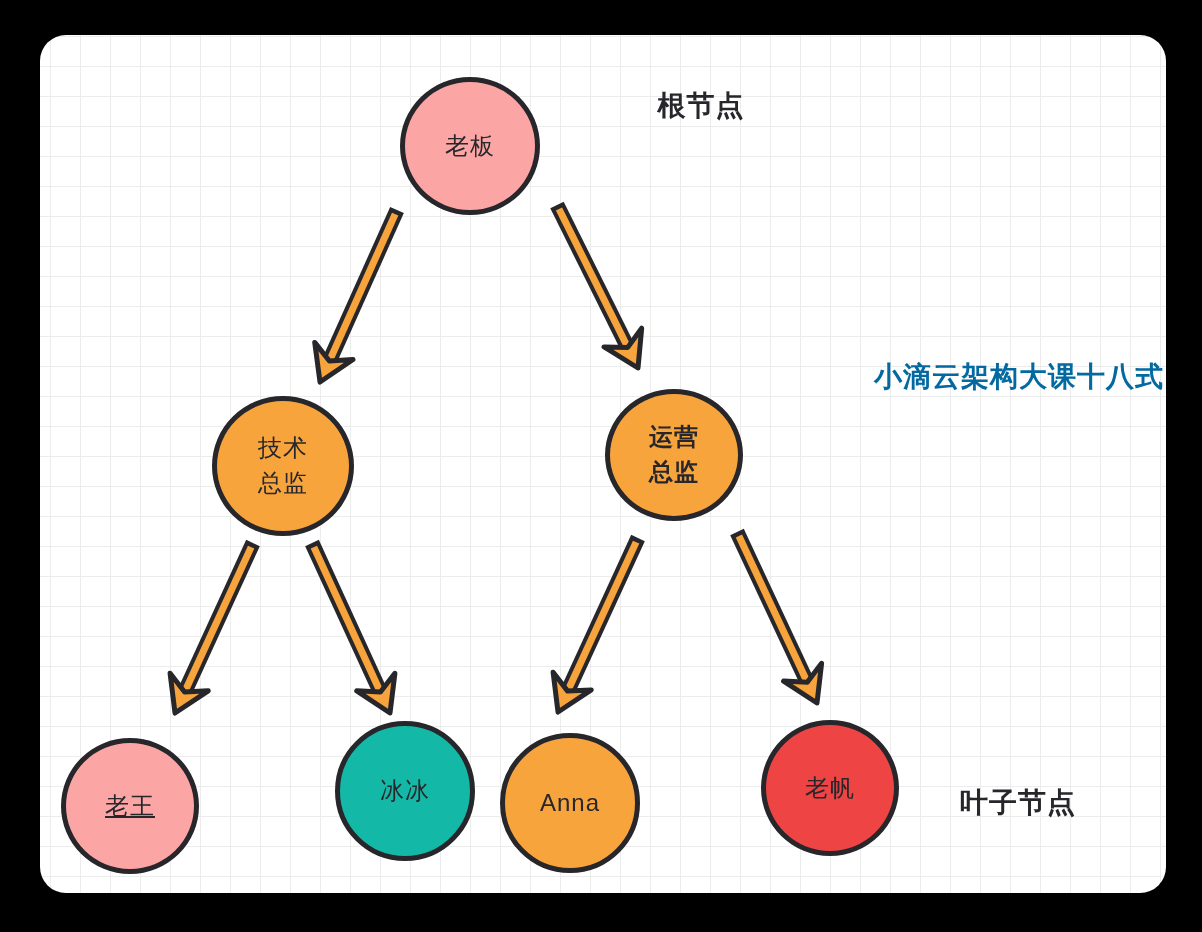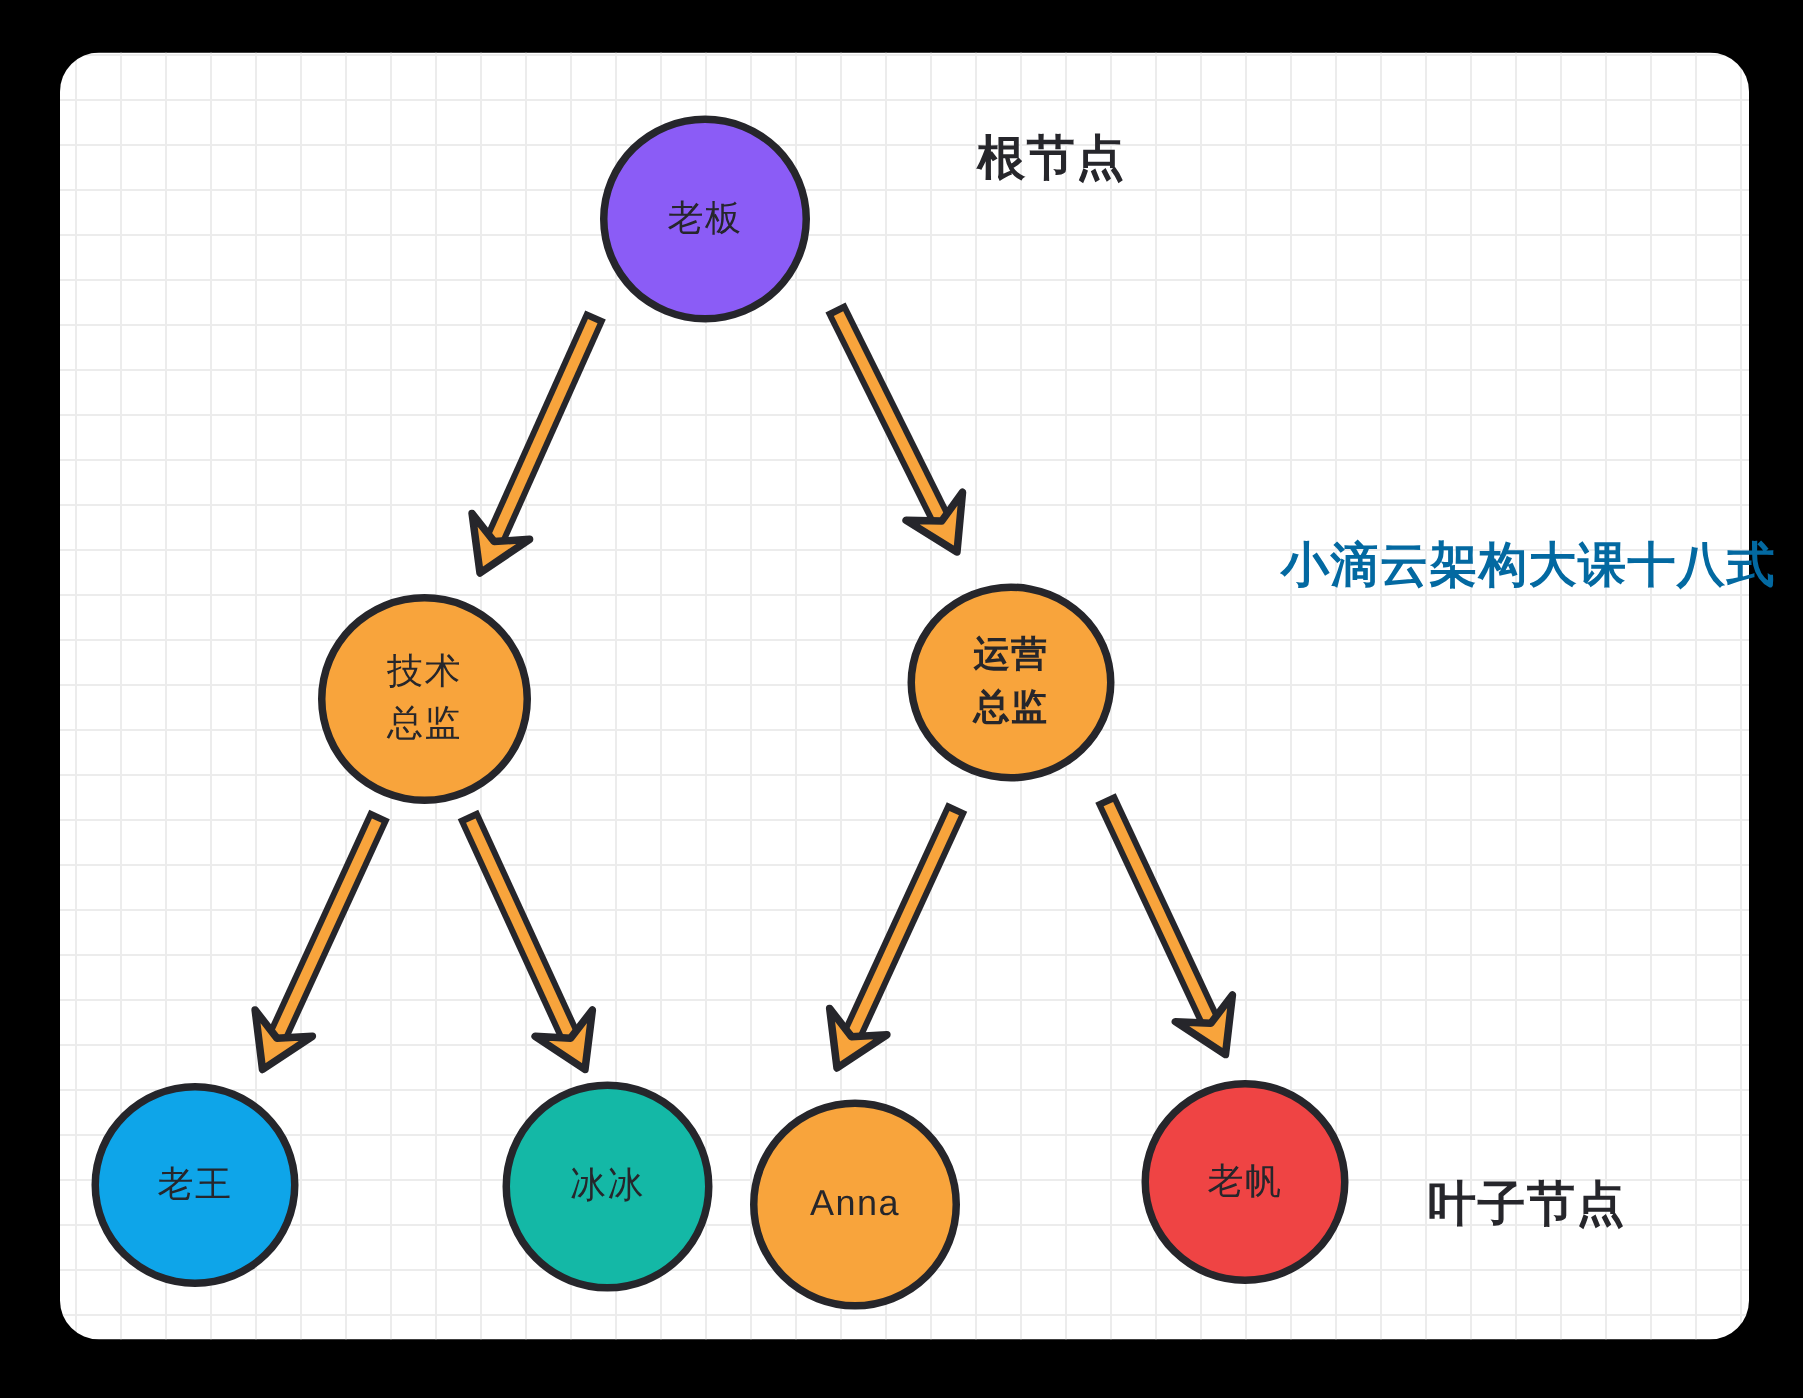--- a/index.html
+++ b/index.html
@@ -45,21 +45,21 @@
     line-height: 1.45;
     letter-spacing: 1px;
   }
   .node .node-line {
     display: block;
     white-space: nowrap;
   }
   .annotation {
     position: absolute;
     transform: translate(-50%, -50%);
-    font-size: 32px;
+    font-size: 28px;
     font-weight: 700;
     white-space: nowrap;
     letter-spacing: 1px;
     font-family: Liberation Mono, monospace;
   }
 </style>
 </head>
 <body>
 
 <div class="stage">
@@ -90,32 +90,32 @@
         <line x1="636.1202005476586" y1="542.0885638088425" x2="568.0255970791541" y2="690.1943263528398" stroke="#F8A43C" stroke-width="7"></line>
         <polygon points="558 712 553.1229647542032 672.3362315555966 567.6078638675227 691.1028960881381 591.2828936367334 689.8810264441162" fill="#F8A43C" stroke="#26262b" stroke-width="5" stroke-linejoin="round"></polygon>
       </g>
       <g>
         <line x1="737" y1="532" x2="807.6773854706584" y2="683.0729114435322" stroke="#26262b" stroke-width="15"></line>
         <line x1="738.9068984264562" y1="536.0759953865502" x2="806.8298750589" y2="681.2613579383988" stroke="#F8A43C" stroke-width="7"></line>
         <polygon points="817 703 783.5710111962073 681.1024497361941 807.2536302647792 682.1671346909656 821.6136348040095 663.3047310892691" fill="#F8A43C" stroke="#26262b" stroke-width="5" stroke-linejoin="round"></polygon>
       </g>
     </svg>
   <div id="nodes-layer">
-      <div class="node" style="left: 400px; top: 77px; width: 140px; height: 138px; background: #8b5cf6; border: 5px solid rgb(38, 38, 43); color: rgb(38, 38, 43);">
+      <div class="node" style="left: 400px; top: 77px; width: 140px; height: 138px; background: #fca5a5; border: 5px solid rgb(38, 38, 43); color: rgb(38, 38, 43);">
         <span class="node-line">老板</span>
       </div>
       <div class="node" style="left: 212px; top: 396px; width: 142px; height: 140px; background: rgb(248, 164, 60); border: 5px solid rgb(38, 38, 43); color: rgb(38, 38, 43);">
         <span class="node-line">技术</span>
         <span class="node-line">总监</span>
       </div>
       <div class="node" style="left: 605px; top: 389px; width: 138px; height: 132px; background: rgb(248, 164, 60); border: 5px solid rgb(38, 38, 43); color: rgb(38, 38, 43); font-weight: bold;">
         <span class="node-line">运营</span>
         <span class="node-line">总监</span>
       </div>
-      <div class="node" style="left: 61px; top: 722px; width: 138px; height: 136px; background: #0ea5e9; border: 5px solid rgb(38, 38, 43); color: rgb(38, 38, 43);">
+      <div class="node" style="left: 61px; top: 738px; width: 138px; height: 136px; background: #fca5a5; border: 5px solid rgb(38, 38, 43); color: rgb(38, 38, 43); text-decoration: underline;">
         <span class="node-line">老王</span>
       </div>
       <div class="node" style="left: 335px; top: 721px; width: 140px; height: 140px; background: #14b8a6; border: 5px solid rgb(38, 38, 43); color: rgb(38, 38, 43);">
         <span class="node-line">冰冰</span>
       </div>
       <div class="node" style="left: 500px; top: 733px; width: 140px; height: 140px; background: rgb(248, 164, 60); border: 5px solid rgb(38, 38, 43); color: rgb(38, 38, 43);">
         <span class="node-line">Anna</span>
       </div>
       <div class="node" style="left: 761px; top: 720px; width: 138px; height: 136px; background: #ef4444; border: 5px solid rgb(38, 38, 43); color: rgb(38, 38, 43);">
         <span class="node-line">老帆</span>

